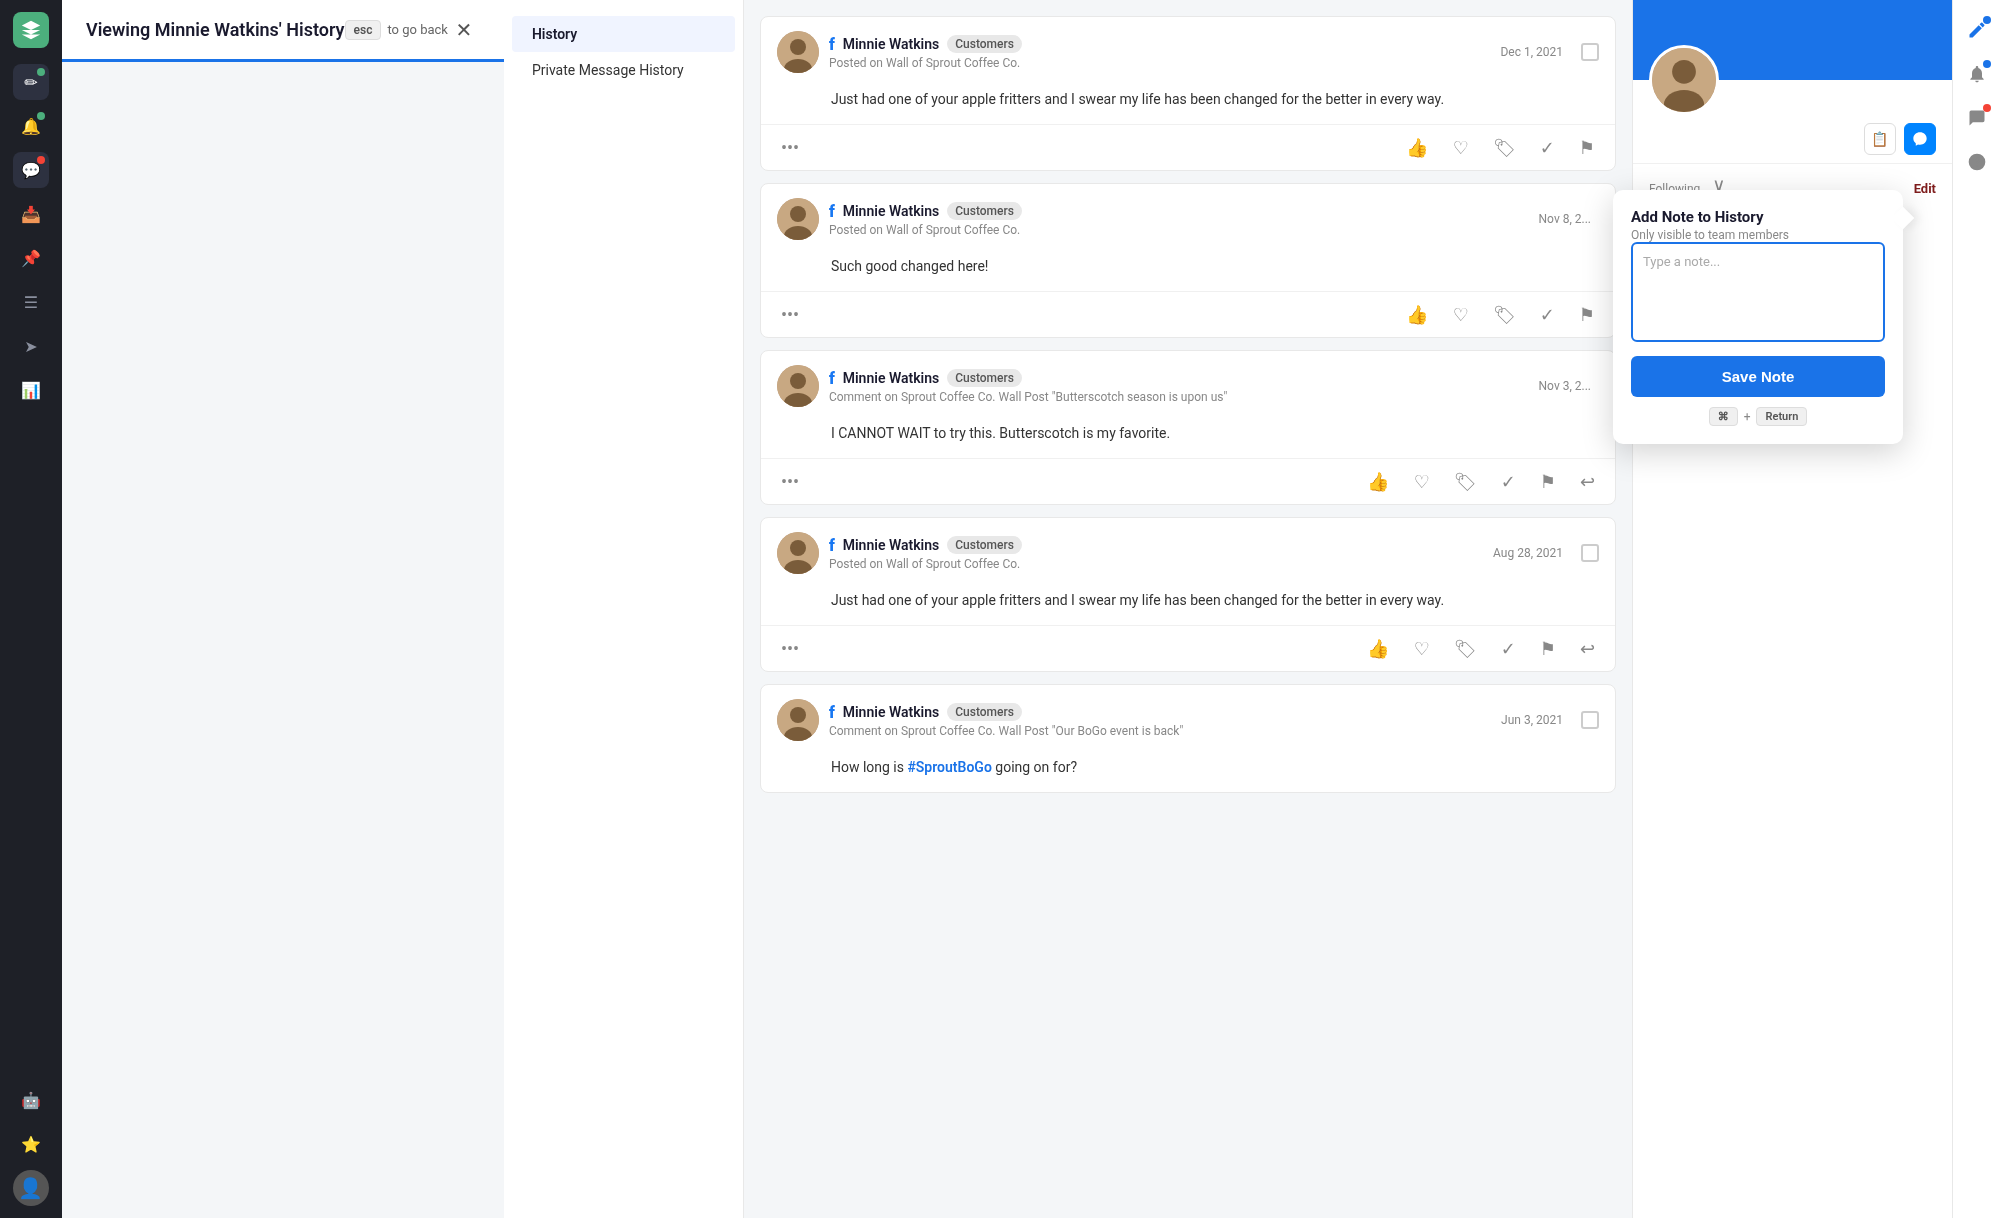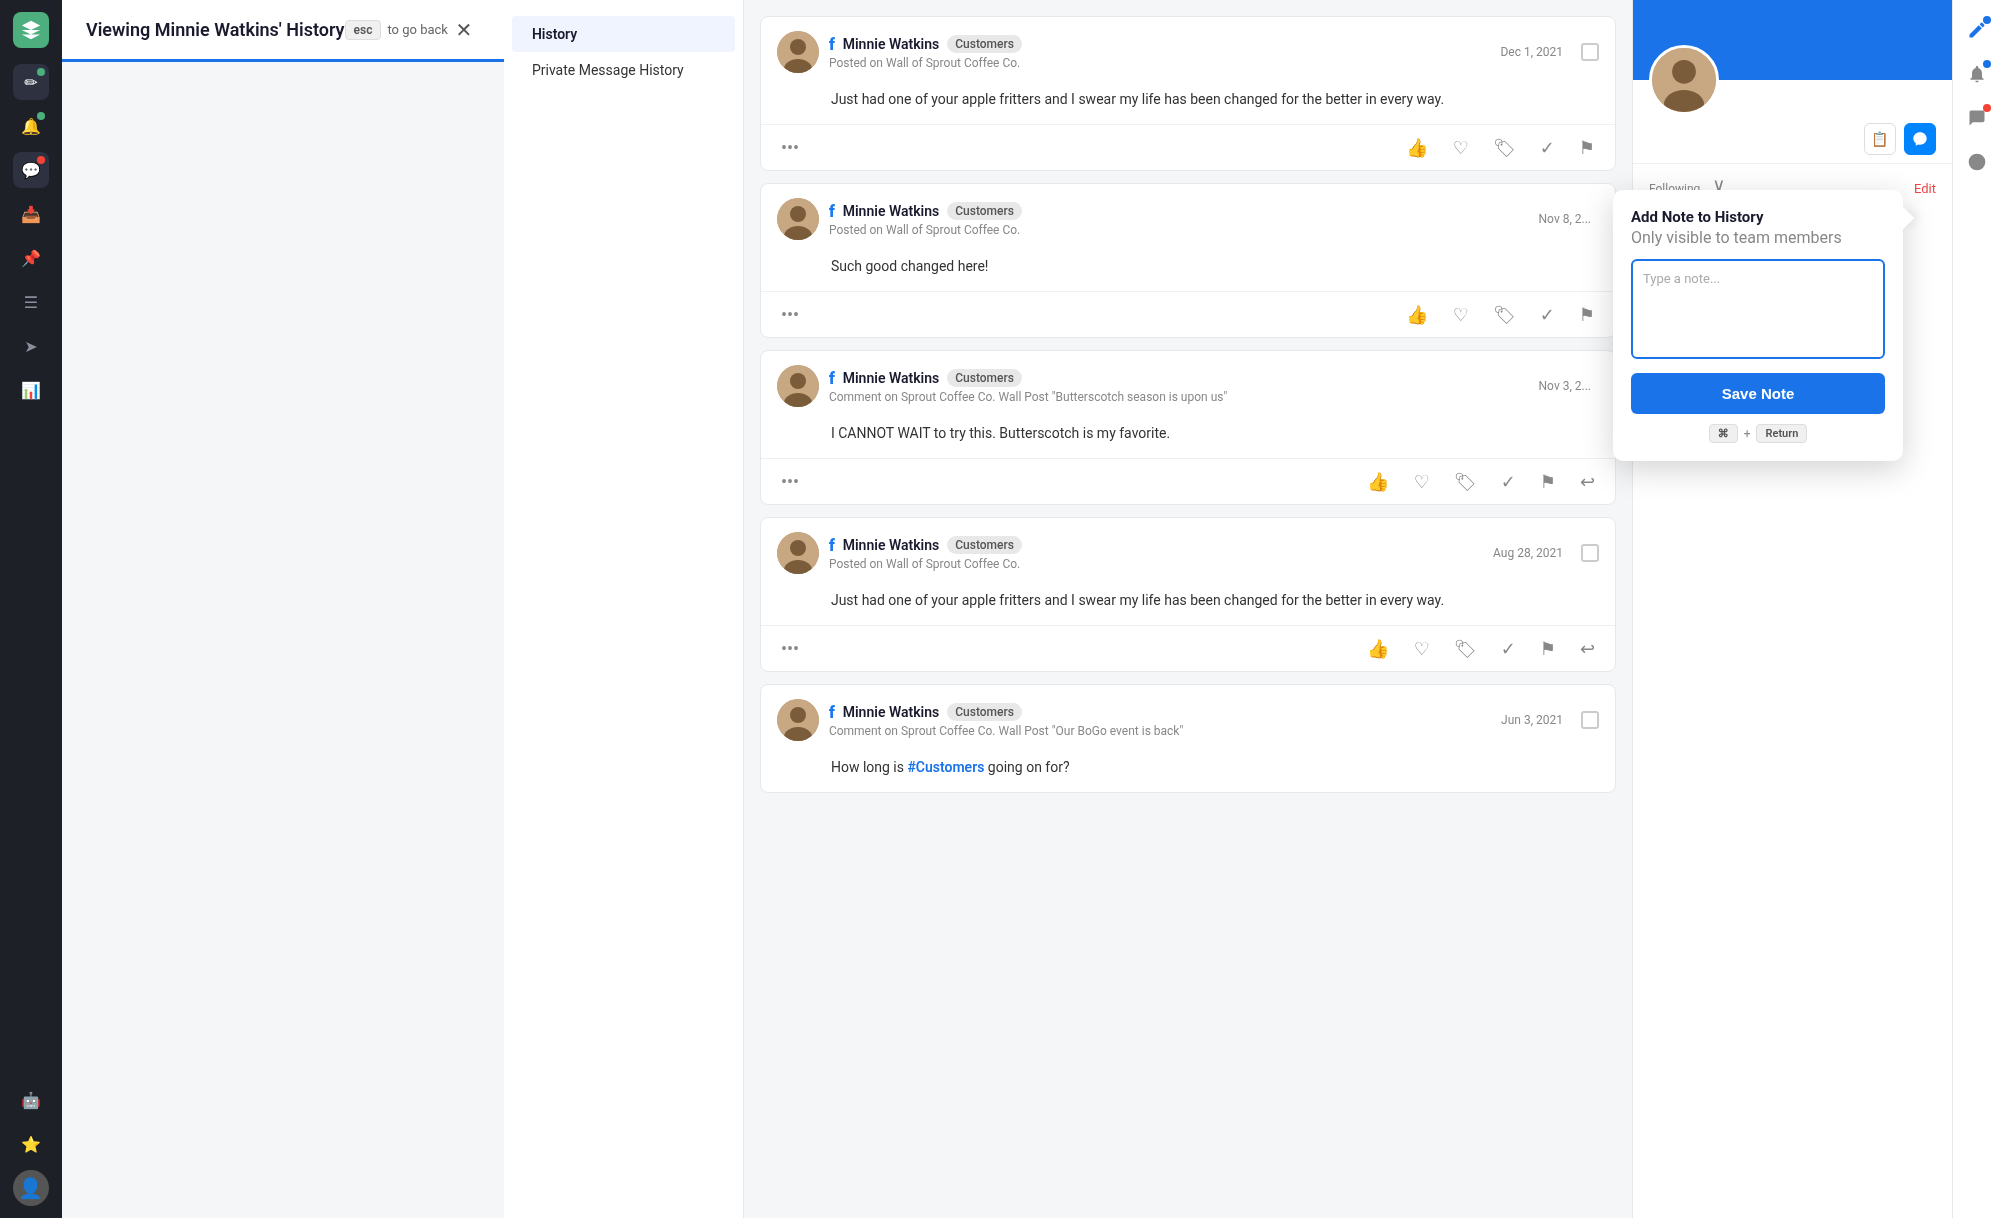--- a/index.html
+++ b/index.html
@@ -300,23 +300,22 @@
       transform: rotate(45deg);
       box-shadow: 4px -4px 8px rgba(0,0,0,0.06);
     }
     .add-note-title {
       font-size: 15px;
       font-weight: 700;
       color: #1a1a2e;
       margin-bottom: 2px;
     }
     .add-note-subtitle {
-      font-size: 16px;
+      font-size: 12px;
       color: #888;
-      margin-bottom: 12px;
     }
     .add-note-textarea {
       width: 100%;
       height: 100px;
       border: 2px solid #1a73e8;
       border-radius: 6px;
       padding: 10px;
       font-size: 13px;
       resize: none;
       outline: none;
@@ -360,23 +359,23 @@
       padding: 10px 16px;
       display: flex;
       align-items: flex-end;
       gap: 8px;
     }
     .following-badge {
       font-size: 12px;
       color: #888;
     }
     .edit-link {
-      color: #ef4444;
+      color: #7f1d1d;
       font-size: 13px;
-      font-weight: 400;
+      font-weight: 700;
       cursor: pointer;
       margin-left: auto;
       padding-left: 23px;
     }
     .chevron-btn {
       background: none;
       border: none;
       font-size: 18px;
       color: #888;
       cursor: pointer;
@@ -629,21 +628,21 @@
             <div class="post-author-row">
               <span class="fb-icon">f</span>
               <span class="post-author-name">Minnie Watkins</span>
               <span class="post-tag">Customers</span>
             </div>
             <div class="post-sub">Comment on Sprout Coffee Co. Wall Post "Our BoGo event is back"</div>
           </div>
           <span class="post-date">Jun 3, 2021</span>
           <div class="post-checkbox"></div>
         </div>
-        <div class="post-body">How long is <span class="hashtag">#Customers</span> going on for?</div>
+        <div class="post-body">How long is <span class="hashtag">#SproutBoGo</span> going on for?</div>
       </div>
 
     </div>
 
     <div class="right-panel">
       <div class="profile-banner"></div>
       <div class="profile-avatar-wrap">
         <div class="profile-avatar">
           <svg width="70" height="70" viewBox="0 0 70 70">
               <circle cx="35" cy="35" r="35" fill="#c8a882"></circle>

